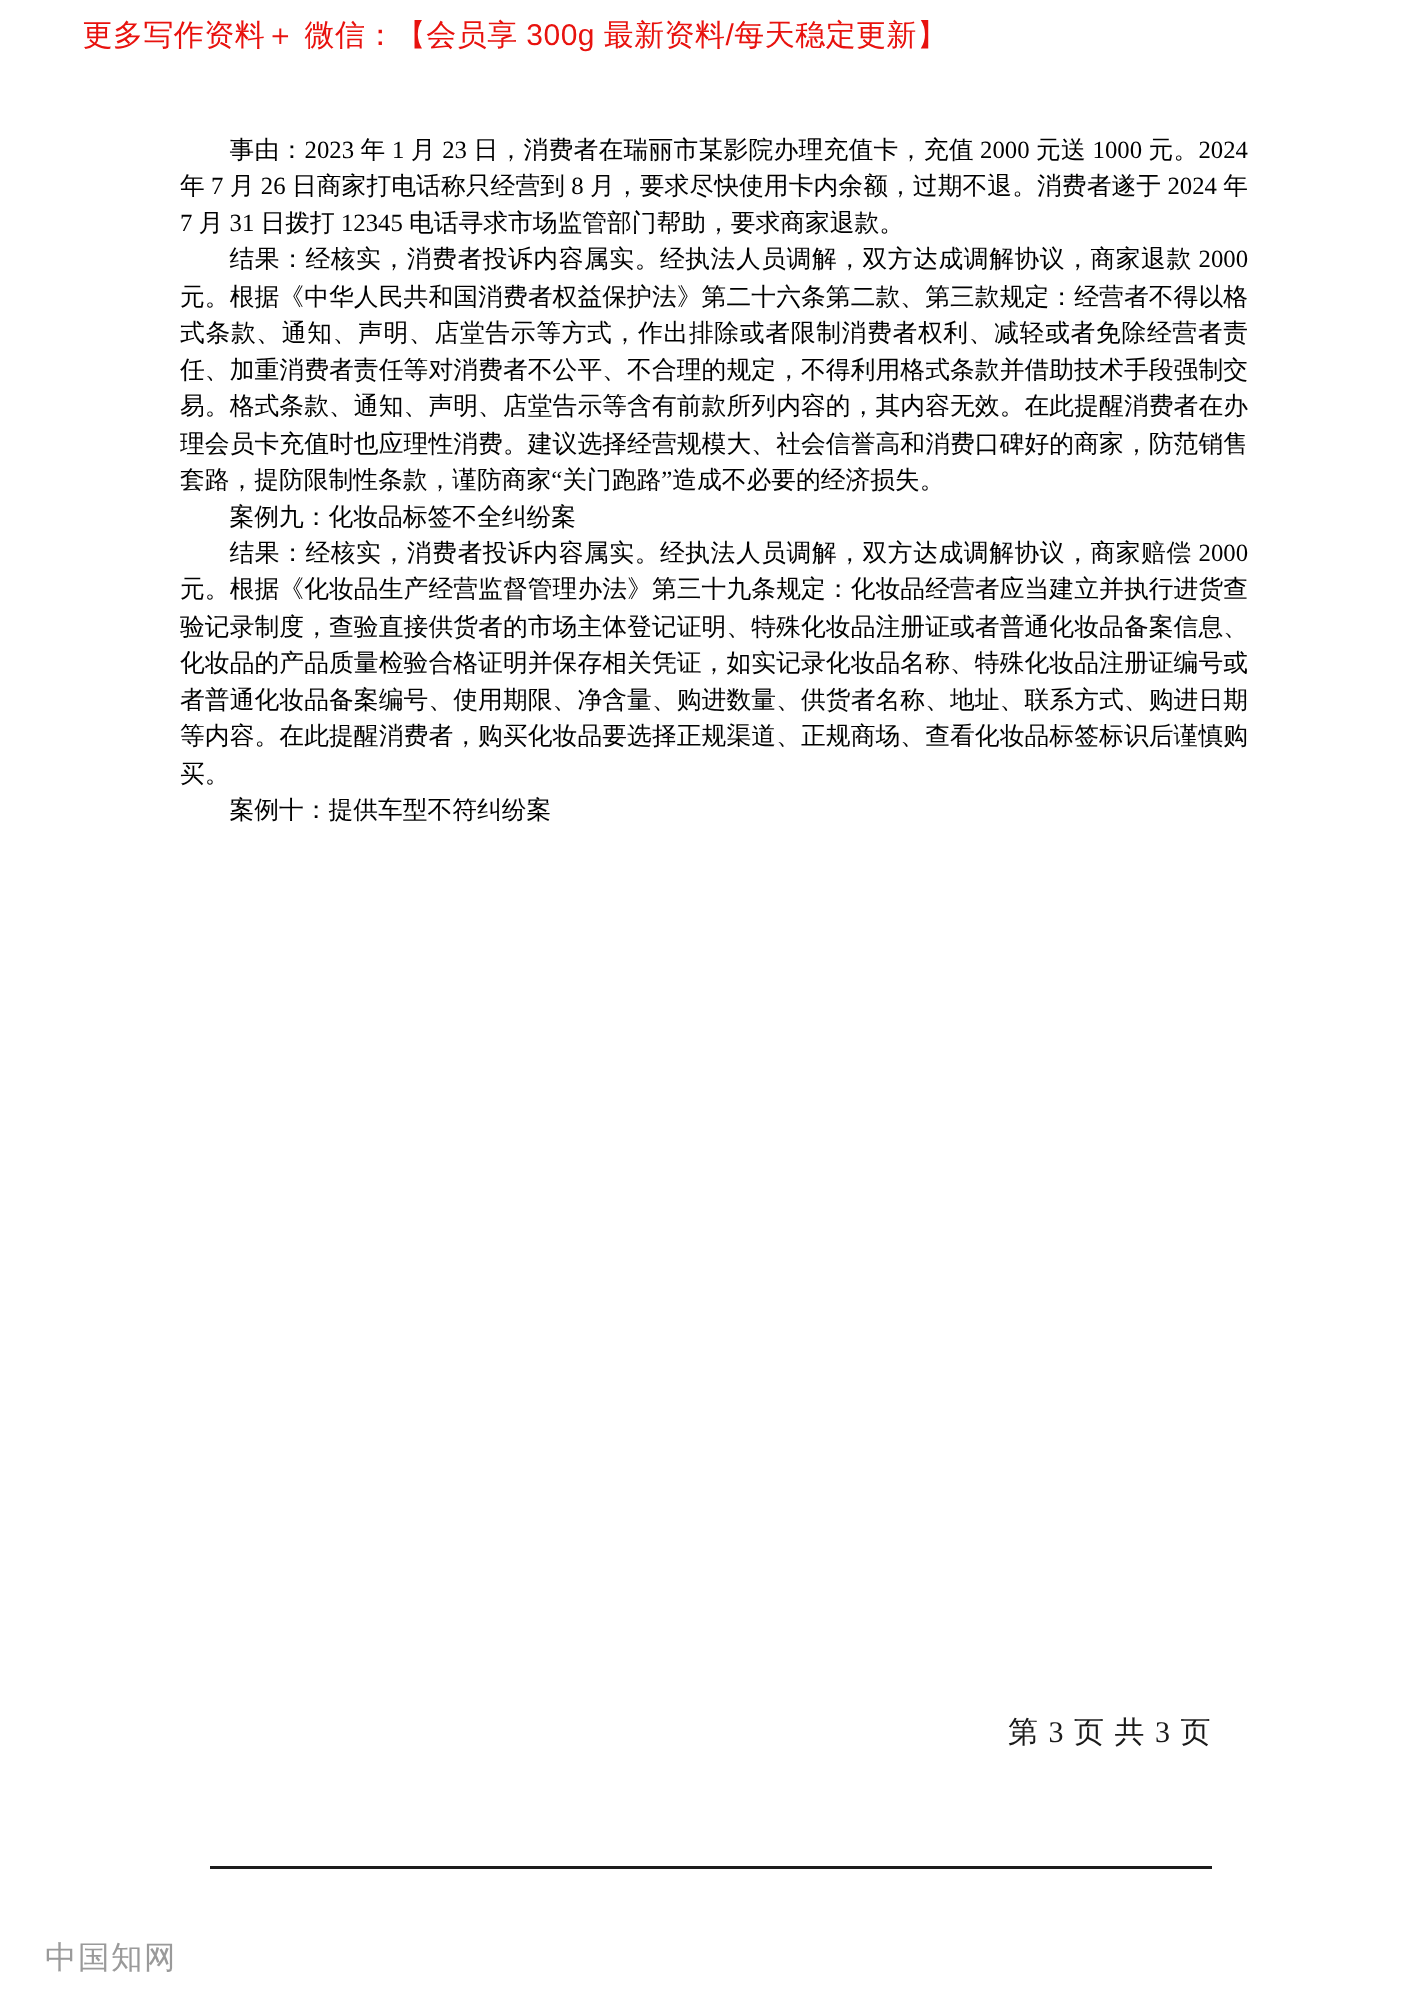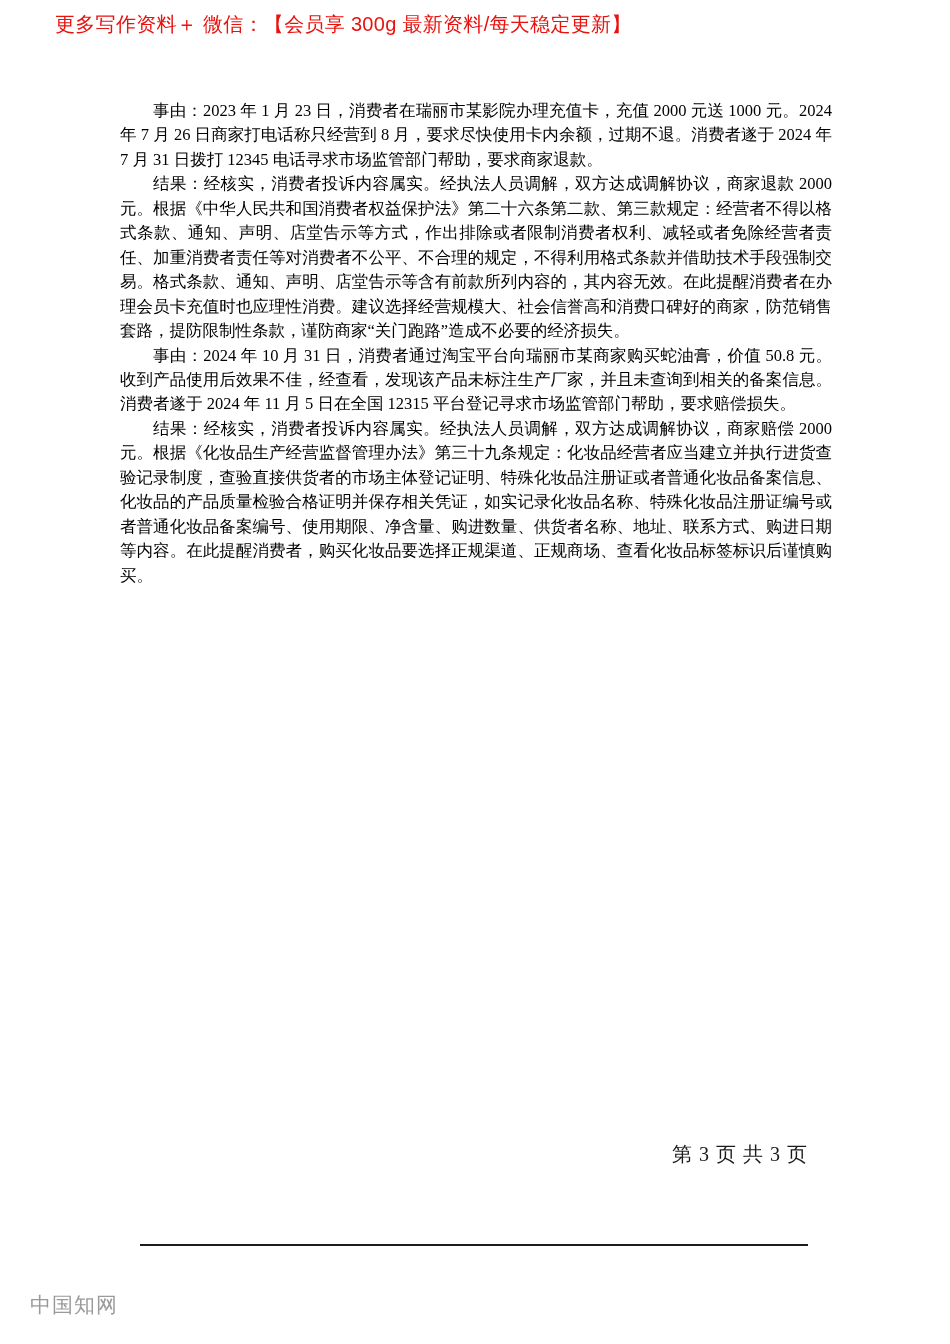--- a/index.html
+++ b/index.html
@@ -26,21 +26,20 @@
     color: #e8120e;
     letter-spacing: 0.3px;
     white-space: nowrap;
   }
   .doc-body {
     position: absolute;
     left: 120px;
     top: 88px;
     width: 712px;
     color: #000000;
-    margin-top: 11px;
   }
   .doc-body p {
     margin: 0;
     font-size: 16.5px;
     line-height: 24.45px;
     text-align: justify;
     text-indent: 2em;
     word-break: break-all;
   }
   .page-indicator {
@@ -85,22 +84,23 @@
 </head>
 <body>
 
 <div class="page">
 
   <div class="promo-banner">更多写作资料＋ 微信：【会员享 300g 最新资料/每天稳定更新】</div>
 
   <div class="doc-body">
     <p>事由：2023 年 1 月 23 日，消费者在瑞丽市某影院办理充值卡，充值 2000 元送 1000 元。2024 年 7 月 26 日商家打电话称只经营到 8 月，要求尽快使用卡内余额，过期不退。消费者遂于 2024 年 7 月 31 日拨打 12345 电话寻求市场监管部门帮助，要求商家退款。</p>
     <p>结果：经核实，消费者投诉内容属实。经执法人员调解，双方达成调解协议，商家退款 2000 元。根据《中华人民共和国消费者权益保护法》第二十六条第二款、第三款规定：经营者不得以格式条款、通知、声明、店堂告示等方式，作出排除或者限制消费者权利、减轻或者免除经营者责任、加重消费者责任等对消费者不公平、不合理的规定，不得利用格式条款并借助技术手段强制交易。格式条款、通知、声明、店堂告示等含有前款所列内容的，其内容无效。在此提醒消费者在办理会员卡充值时也应理性消费。建议选择经营规模大、社会信誉高和消费口碑好的商家，防范销售套路，提防限制性条款，谨防商家“关门跑路”造成不必要的经济损失。</p>
-    <p>事由：2024 年 10 月 31 日，消费者通过淘宝平台向瑞丽市某商家购买蛇油膏，价值 50.8 元。收到产品使用后效果不佳，经查看，发现该产品未标注生产厂家，并且未查询到相关的备案信息。消费者遂于 2024 年 11 月 5 日在全国 12315 平台登记寻求市场监管部门帮助，要求赔偿损失。</p>
+    <p>案例九：化妆品标签不全纠纷案</p>
     <p>结果：经核实，消费者投诉内容属实。经执法人员调解，双方达成调解协议，商家赔偿 2000 元。根据《化妆品生产经营监督管理办法》第三十九条规定：化妆品经营者应当建立并执行进货查验记录制度，查验直接供货者的市场主体登记证明、特殊化妆品注册证或者普通化妆品备案信息、化妆品的产品质量检验合格证明并保存相关凭证，如实记录化妆品名称、特殊化妆品注册证编号或者普通化妆品备案编号、使用期限、净含量、购进数量、供货者名称、地址、联系方式、购进日期等内容。在此提醒消费者，购买化妆品要选择正规渠道、正规商场、查看化妆品标签标识后谨慎购买。</p>
+    <p>案例十：提供车型不符纠纷案</p>
   </div>
 
   <div class="page-indicator">第 3 页 共 3 页</div>
 
   <div class="footer-rule"></div>
 
   <div class="watermark">
     <span class="site-name">中国知网</span>
     <span class="site-url">https://www.cnki.net</span>
   </div>

